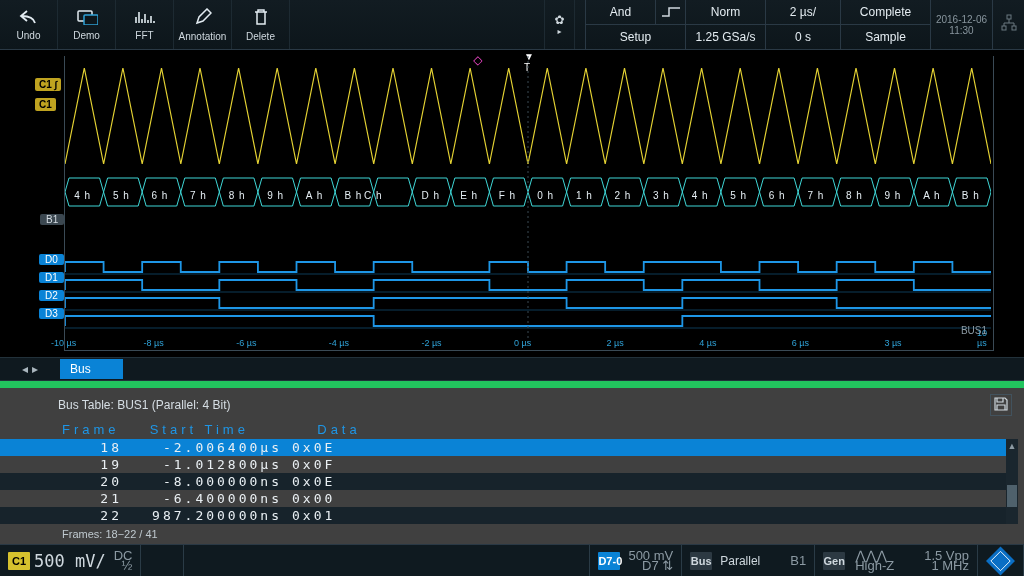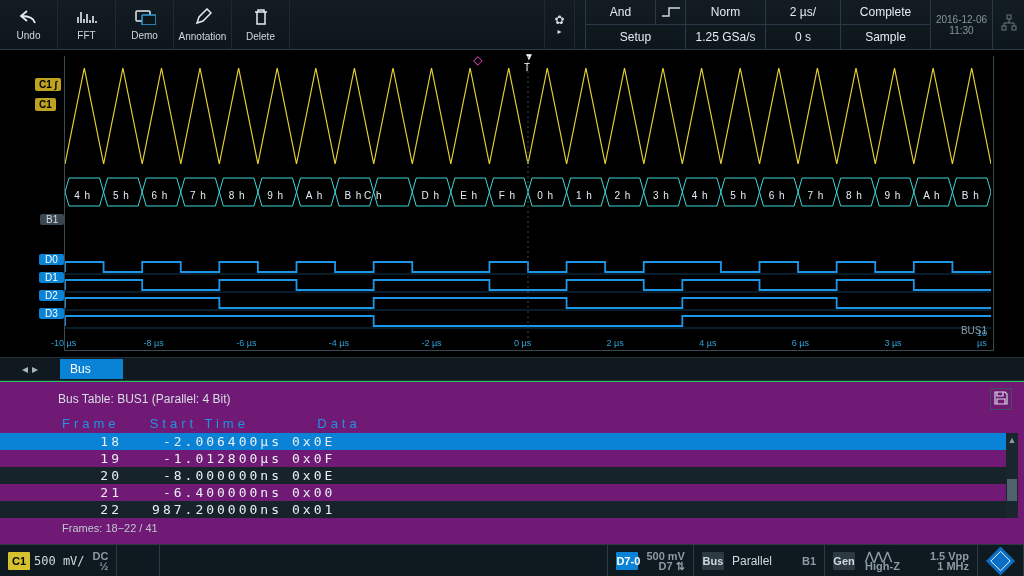--- a/index.html
+++ b/index.html
@@ -36,21 +36,21 @@
   .trigmark { position: absolute; top: -5px; left: 50%; transform: translateX(-50%); color: #fff; font-size: 10px; }
   .buslbl { position: absolute; right: 6px; bottom: 14px; color: #8c9aa3; font-size: 10px; }
   .pinkmark { position: absolute; top: -3px; left: 44%; color: #ff4bd6; font-size: 12px; }
 
   
   .bustabrow { display: flex; align-items: center; background: #0f191f; border-top: 1px solid #22313a; border-bottom: 1px solid #22313a; height: 24px; margin-top: 6px; }
   .bustabrow .arrows { width: 60px; display: flex; gap: 4px; justify-content: center; color: #aab6be; }
   .bustab { background: #0a83d6; color: #fff; padding: 3px 32px 3px 10px; font-size: 12px; }
 
   
-  .tablewrap { flex: 1; display: flex; flex-direction: column; background: #701a75; border-top: 1px solid #22c55e; overflow: hidden; }
+  .tablewrap { flex: 1; display: flex; flex-direction: column; background: #404040; border-top: 7px solid #22c55e; overflow: hidden; justify-content: center; }
   .tablehdr { display: flex; justify-content: space-between; align-items: center; padding: 6px 12px 4px 58px; color: #d6dee4; font-size: 12px; }
   .saveicon { width: 22px; height: 22px; border: 1px solid #42525d; display: flex; align-items: center; justify-content: center; cursor: pointer; }
   .colhdr { color: #1e96e6; font-size: 13px; letter-spacing: 4px; padding: 2px 0 2px 62px; }
   .rows { display: flex; flex-direction: column; }
   .row { display: flex; align-items: center; font-family: "Consolas", monospace; font-size: 13px; letter-spacing: 3px; padding: 1px 0 1px 62px; color: #e9eff3; }
   .row .c-frame { width: 60px; text-align: right; }
   .row .c-time  { width: 170px; text-align: right; padding-right: 10px; }
   .row .c-data  { width: 100px; }
   .row.sel { background: #0a83d6; }
   .row.alt { background: #17232b; }
@@ -60,50 +60,50 @@
   .framesline { padding: 4px 0 4px 62px; font-size: 11px; color: #bfc9cf; }
 
   
   .bottombar { display: flex; align-items: stretch; height: 32px; background: #0f1a20; border-top: 1px solid #2a3945; }
   .bottombar > div { display: flex; align-items: center; padding: 0 8px; border-right: 1px solid #2a3b46; white-space: nowrap; }
   .chbadge { display: inline-block; width: 22px; height: 18px; border-radius: 1px; color: #000; font-size: 11px; font-weight: bold; text-align: center; line-height: 18px; margin-right: 4px; }
   .yellowb { background: #d6c22e; }
   .greyb   { background: #55636d; color: #dfe6ea; margin-top: 48px; }
   .blueb   { background: #0a83d6; color: #fff; }
   .darkb   { background: #2c3942; color: #cfd8de; }
-  .small { font-size: 11px; color: #8c9aa3; text-align: right; line-height: 10px; font-weight: bold; }
+  .small { font-size: 13px; color: #8c9aa3; text-align: right; line-height: 10px; }
   .logo { margin-left: auto; display: flex; align-items: center; justify-content: center; width: 46px; border-right: none; }
   .logo svg { display: block; }
 
   
   .mono { font-family: "Consolas", monospace; }
 </style>
 </head>
 <body>
 
 <div class="topbar">
   <div class="tools">
     <div class="toolbtn">
       <span class="icon"><svg width="20" height="16" viewBox="0 0 20 16">
             <path d="M8 2 L2 7 L8 12 M3 7 Q14 7 16 14" stroke="#e2ebf1" stroke-width="1.8" fill="none"></path>
           </svg></span>
       <span class="lbl">Undo</span>
     </div>
     <div class="toolbtn">
       <span class="icon"><svg width="22" height="16" viewBox="0 0 22 16">
-            <path d="M2 14 L2 8 M5 14 L5 3 M8 14 L8 10 M11 14 L11 5 M14 14 L14 11 M17 14 L17 7 M20 14 L20 12" stroke="#e2ebf1" stroke-width="1.6"></path>
-          </svg></span>
-      <span class="lbl">FFT</span>
-    </div>
-    <div class="toolbtn">
-      <span class="icon"><svg width="22" height="16" viewBox="0 0 22 16">
             <rect x="2" y="2" width="14" height="10" rx="1" stroke="#e2ebf1" fill="none" stroke-width="1.5"></rect>
             <rect x="8" y="6" width="14" height="10" rx="1" stroke="#2fa1d6" fill="#0d161b" stroke-width="1.5"></rect>
           </svg></span>
       <span class="lbl">Demo</span>
+    </div>
+    <div class="toolbtn">
+      <span class="icon"><svg width="22" height="16" viewBox="0 0 22 16">
+            <path d="M2 14 L2 8 M5 14 L5 3 M8 14 L8 10 M11 14 L11 5 M14 14 L14 11 M17 14 L17 7 M20 14 L20 12" stroke="#e2ebf1" stroke-width="1.6"></path>
+          </svg></span>
+      <span class="lbl">FFT</span>
     </div>
     <div class="toolbtn">
       <span class="icon"><svg width="18" height="18" viewBox="0 0 18 18">
             <path d="M3 15 L5 9 L13 1 L17 5 L9 13 Z" stroke="#e2ebf1" fill="none" stroke-width="1.5"></path>
           </svg></span>
       <span class="lbl">Annotation</span>
     </div>
     <div class="toolbtn">
       <span class="icon"><svg width="16" height="18" viewBox="0 0 16 18">
             <path d="M2 4 H14 M5 4 V2 H11 V4 M4 4 V16 H12 V4" stroke="#e2ebf1" fill="none" stroke-width="1.5"></path>
@@ -300,21 +300,21 @@
       <span style="color:#8c9aa3;font-size:9px;padding-top:2px;">▲</span>
       <div class="scrollthumb"></div>
     </div>
   </div>
   <div class="framesline">Frames:  18−22 / 41</div>
 </div>
 
 <div class="bottombar">
   <div>
     <span class="chbadge yellowb">C1</span>
-    <span class="mono" style="font-size:12px;">500 mV/</span>
+    <span class="mono" style="font-size:17px;">500 mV/</span>
     <span class="small" style="margin-left:8px;">
       <span>DC</span><br>
       <span>½</span>
     </span>
   </div>
   <div>
     <span class="chbadge greyb">C2</span>
   </div>
   <div style="flex:1;border-right:1px solid #2a3b46;"></div>
   <div>

